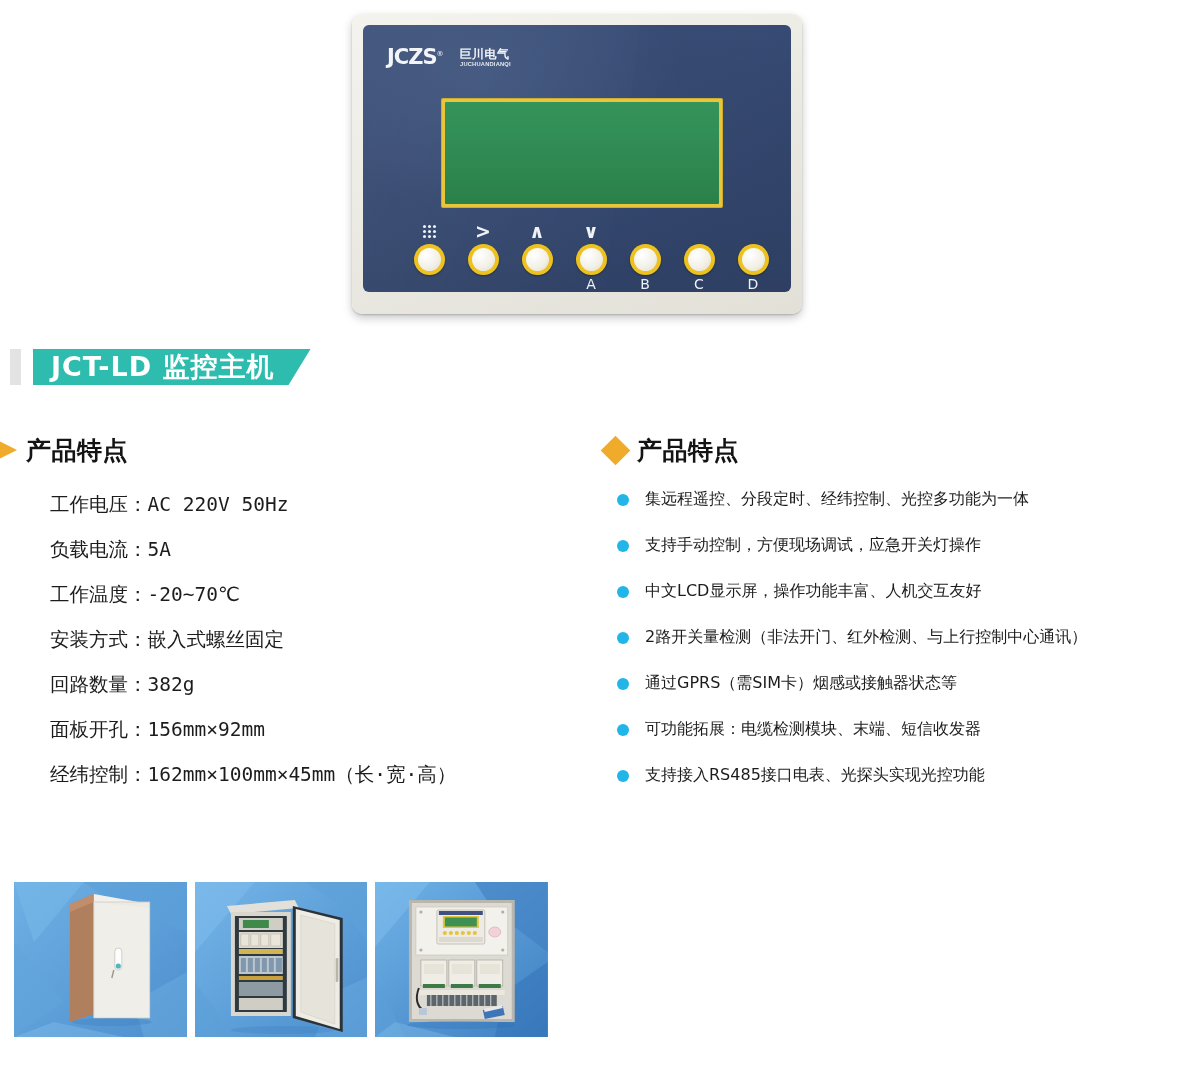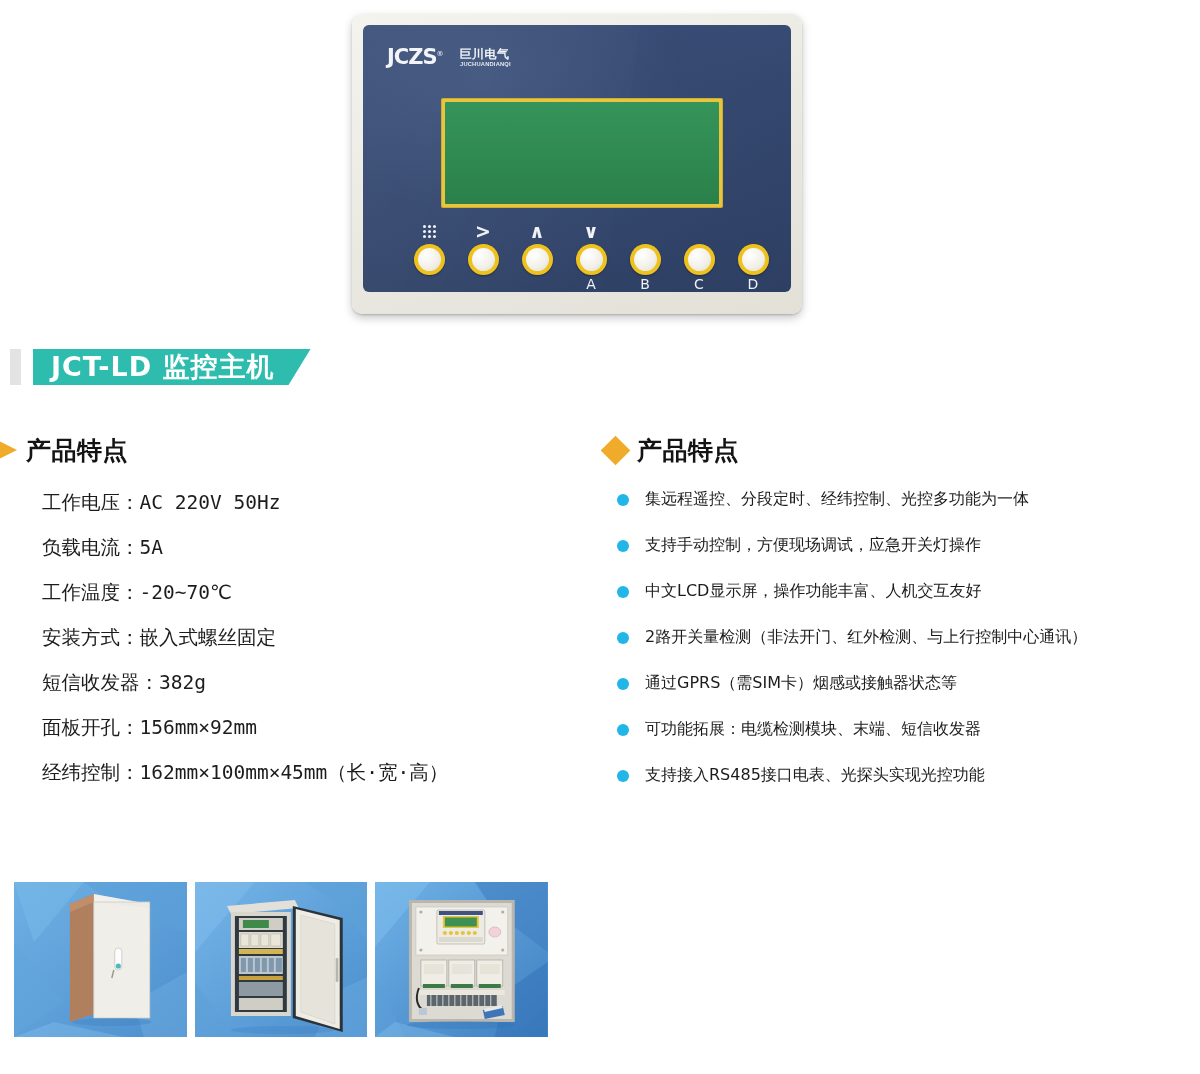--- a/index.html
+++ b/index.html
@@ -262,21 +262,21 @@
     font-size: 25px;
     font-weight: 700;
     color: #141414;
     letter-spacing: 0.5px;
     font-family: "DejaVu Sans", sans-serif;
   }
 
   
   .spec-list {
     list-style: none;
-    margin: 4px;
+    margin: 12px;
     padding: 0 0 0 38px;
   }
   .spec-list li {
     font-size: 19.5px;
     line-height: 45px;
     color: #1c1c1c;
     white-space: nowrap;
     font-family: "DejaVu Sans Mono", "DejaVu Sans", monospace;
     letter-spacing: 0px;
   }
@@ -430,21 +430,21 @@
 <div id="col-left">
   <div class="section-head">
     <div class="head-arrow"></div>
     <div class="head-text">产品特点</div>
   </div>
   <ul class="spec-list">
     <li>工作电压：AC 220V 50Hz</li>
     <li>负载电流：5A</li>
     <li>工作温度：-20~70℃</li>
     <li>安装方式：嵌入式螺丝固定</li>
-    <li>短信收发器：382g</li>
+    <li>回路数量：382g</li>
     <li>面板开孔：156mm×92mm</li>
     <li>经纬控制：162mm×100mm×45mm（长·宽·高）</li>
   </ul>
 </div>
 
 <div id="col-right">
   <div class="section-head">
     <div class="head-diamond"></div>
     <div class="head-text">产品特点</div>
   </div>

